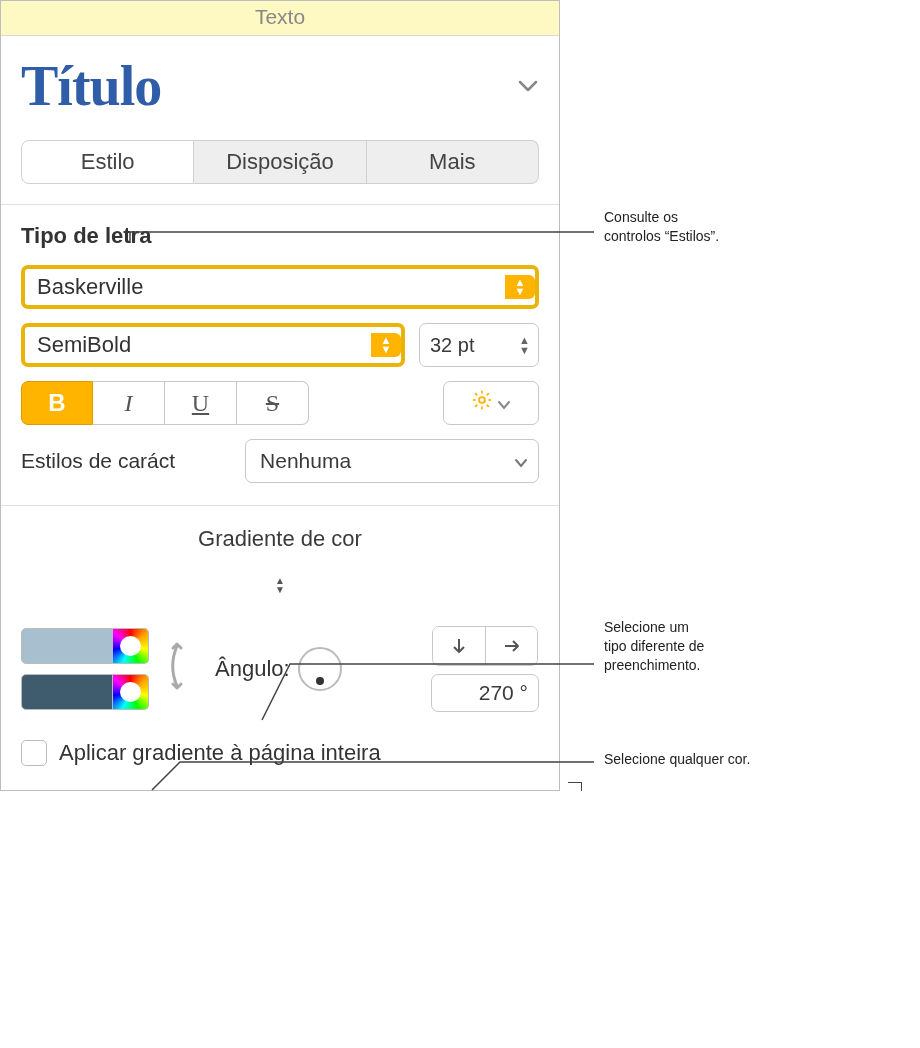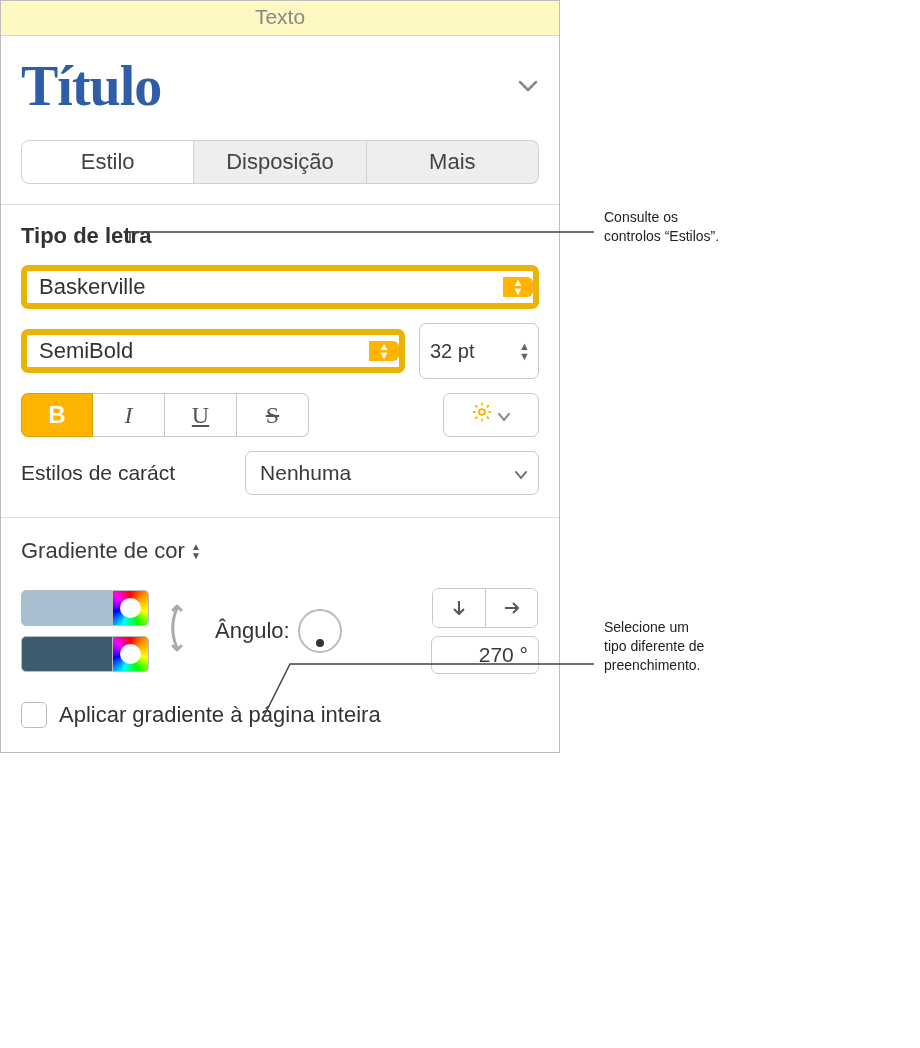--- a/index.html
+++ b/index.html
@@ -76,21 +76,21 @@
   .section-label {
     font-weight: 700;
     font-size: 22px;
     margin-bottom: 16px;
     color: #333;
   }
   .popup {
     display: flex;
     align-items: center;
     justify-content: space-between;
-    border: 6px solid #eab308;
+    border: 4px solid #eab308;
     border-radius: 7px;
     padding: 6px 0 6px 12px;
     background: #fff;
     font-size: 22px;
     color: #333;
     height: 44px;
   }
   .popup .updown {
     width: 30px;
     height: 100%;
@@ -100,21 +100,21 @@
     flex-direction: column;
     align-items: center;
     justify-content: center;
     color: #fff;
   }
   .caret { font-size: 11px; line-height: 9px; }
   .row { display: flex; gap: 14px; align-items: center; margin-bottom: 14px; }
   .flex1 { flex: 1; }
   .size-box {
     display: flex; align-items: center; gap:6px;
-    border: 1px solid #c8c8c8; border-radius:7px; height:56px;
+    border: 1px solid #c8c8c8; border-radius:7px; height:44px;
     padding: 0 6px 0 10px; background:#fff;
     min-width: 120px;
     justify-content: space-between;
   }
   .stepper { display:flex; flex-direction:column; color:#666; font-size:11px; line-height:10px; padding:0 2px;}
   .style-btn-row { display:flex; gap:0; }
   .style-btn {
     width: 72px; height:44px;
     border:1px solid #c8c8c8;
     background:#fff;
@@ -136,21 +136,21 @@
   }
   .char-row { display:flex; align-items:center; gap:18px; margin-top:6px;}
   .char-label { font-size:21px; color:#333; flex:1; white-space:nowrap;}
   .select {
     flex:1.3;
     border:1px solid #c8c8c8; border-radius:7px; height:44px;
     display:flex; align-items:center; justify-content:space-between;
     padding:0 10px 0 14px; font-size:21px; background:#fff;
   }
   .gradient-section { padding: 20px 20px 24px 20px; border-top:1px solid #e0e0e0;}
-  .grad-label-row { display:flex; align-items:center; gap:6px; font-size:22px; margin-bottom:24px;}
+  .grad-label-row { display:flex; align-items:center; gap:24px; font-size:22px; margin-bottom:32px;flex-direction:column;}
   .small-updown { display:flex; flex-direction:column; font-size:10px; line-height:9px; color:#555;}
   .grad-controls { display:flex; align-items:center; gap:18px;}
   .swatches { display:flex; flex-direction:column; gap:10px;}
   .swatch-row { display:flex; align-items:center; }
   .swatch {
     width:92px; height:36px; border-radius:5px 0 0 5px;
     border:1px solid #bbb;
   }
   .sw1 { background:#a7bfcf; }
   .sw2 { background:#3f5c6e; }

